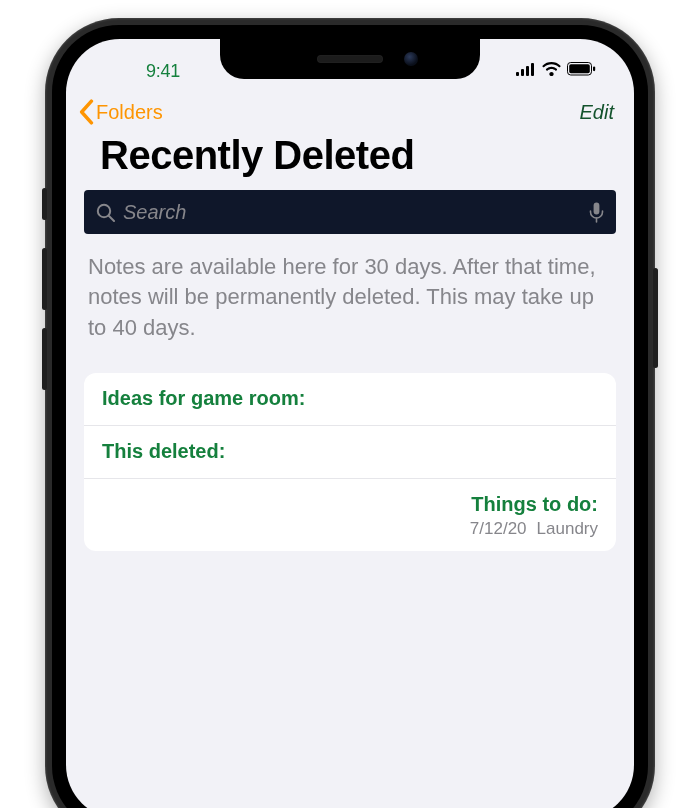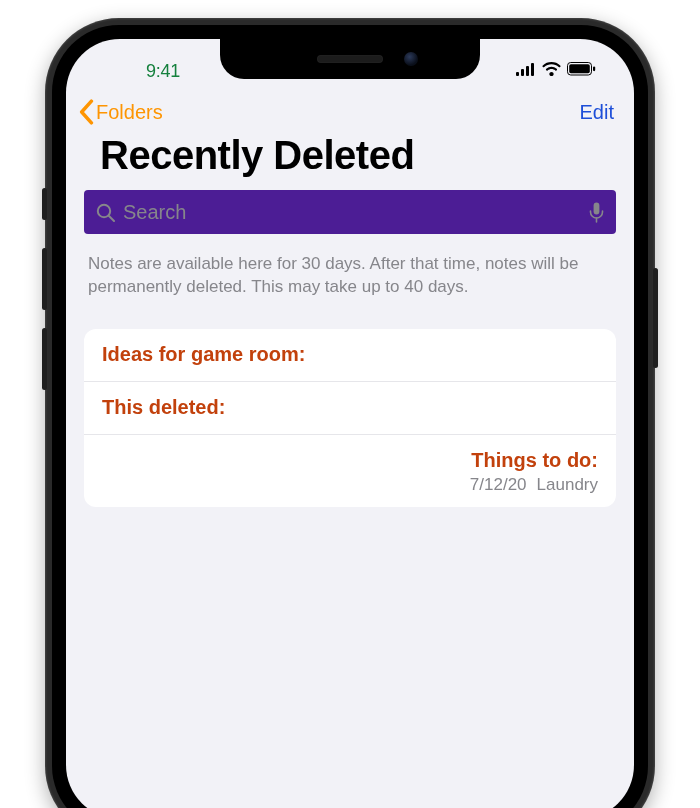--- a/index.html
+++ b/index.html
@@ -99,65 +99,67 @@
     .back-wrap {
       display: flex;
       align-items: center;
       color: #fe9502;
       font-size: 20px;
       cursor: pointer;
     }
     .back-chevron svg { display: block; }
     .back-label { margin-left: 0px; }
     .edit-btn {
-      color: #1d4ed8;
+      color: #14532d;
       font-size: 20px;
       cursor: pointer;
+      font-style: italic;
     }
     .large-title {
       font-size: 40px;
       font-weight: 700;
       letter-spacing: -0.5px;
       color: #000;
       padding: 0 22px 12px 34px;
     }
     .search-bar {
       margin: 0 18px;
-      background: #4c1d95;
+      background: #0f172a;
       border-radius: 4px;
       height: 44px;
       display: flex;
       align-items: center;
       padding: 0 12px;
+      font-style: italic;
     }
     .search-icon { color: #86868b; display: flex; align-items:center; margin-right: 8px;}
     .search-placeholder { flex: 1; color: #86868b; font-size: 20px; }
     .mic-icon { color: #86868b; display:flex; align-items:center; }
 
     .info-text {
       color: #86868b;
-      font-size: 17px;
+      font-size: 22px;
       line-height: 1.38;
       padding: 18px 22px 30px 22px;
     }
 
     .notes-card {
       background: #fff;
       margin: 0 18px;
       border-radius: 12px;
       overflow: hidden;
     }
     .note-row {
       padding: 14px 18px 12px 18px;
       border-bottom: 1px solid #e6e6ea;
     }
     .note-title {
       font-size: 20px;
       font-weight: 600;
-      color: #c2410c;
+      color: #15803d;
       margin-bottom: 3px;
     }
     .note-meta {
       font-size: 17px;
       color: #86868b;
     }
     .note-date { margin-right: 10px; }
   </style>
 </head>
 <body>

